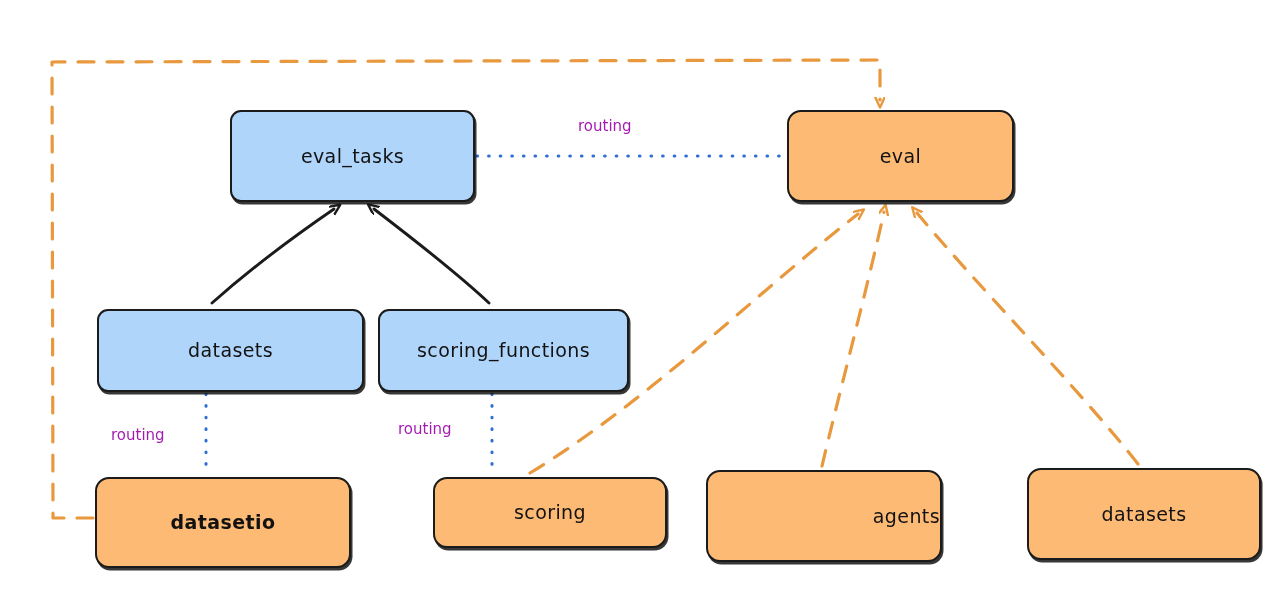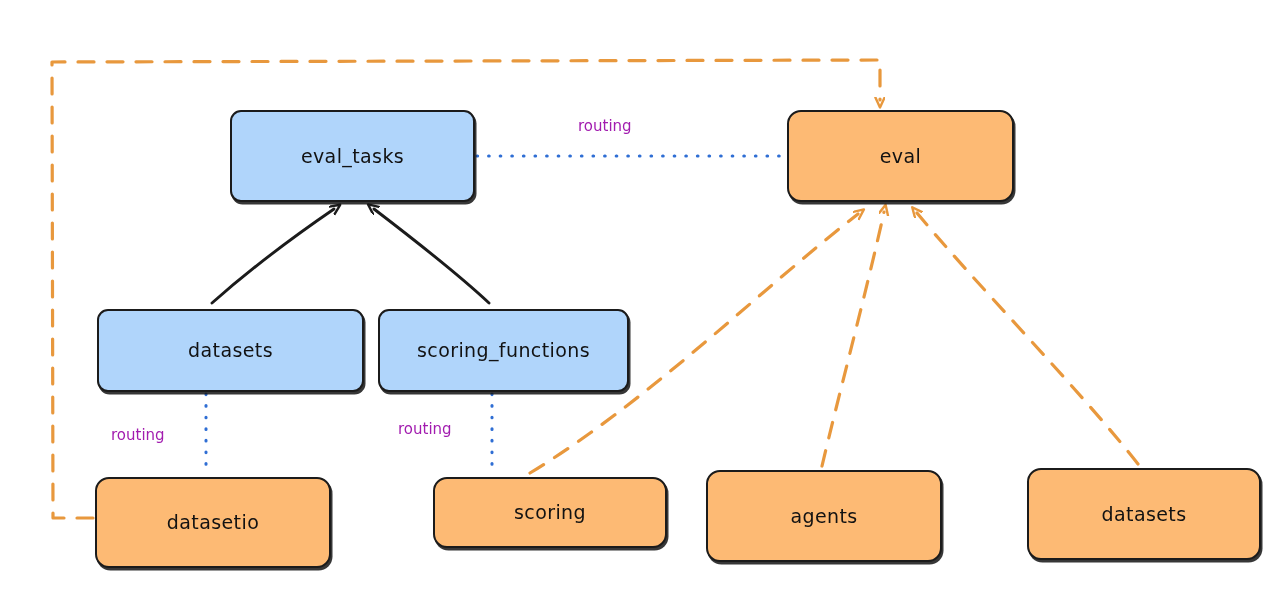--- a/index.html
+++ b/index.html
@@ -115,29 +115,29 @@
   </div>
 
   <div class="node api" style="left:97px; top:309px; width:267px; height:83px;">
     <span class="node-label">datasets</span>
   </div>
 
   <div class="node api" style="left:378px; top:309px; width:251px; height:83px;">
     <span class="node-label">scoring_functions</span>
   </div>
 
-  <div class="node prov" style="left:95px; top:477px; width:236px; height:91px;">
+  <div class="node prov" style="left:95px; top:477px; width:256px; height:91px;font-weight:bold;">
     <span class="node-label">datasetio</span>
   </div>
 
   <div class="node prov" style="left:385px; top:477px; width:234px; height:71px;margin-left:48px;">
     <span class="node-label">scoring</span>
   </div>
 
-  <div class="node prov" style="left:706px; top:470px; width:236px; height:92px;">
+  <div class="node prov" style="left:706px; top:470px; width:236px; height:92px;justify-content:flex-end;">
     <span class="node-label">agents</span>
   </div>
 
   <div class="node prov" style="left:1027px; top:468px; width:234px; height:92px;">
     <span class="node-label">datasets</span>
   </div>
 
   <div class="edge-label" style="left:578px; top:119px;">routing</div>
 
   <div class="edge-label" style="left:111px; top:428px;">routing</div>

